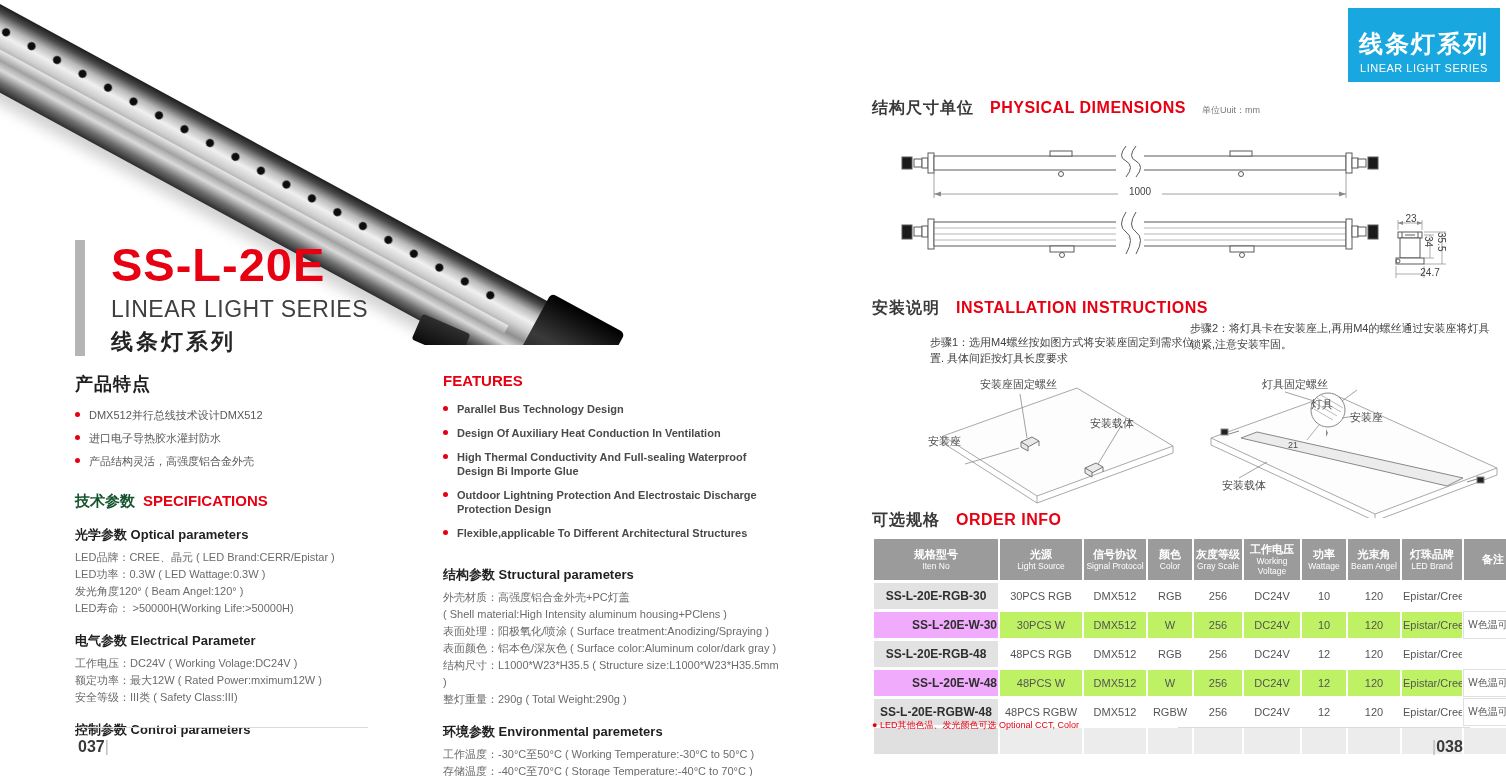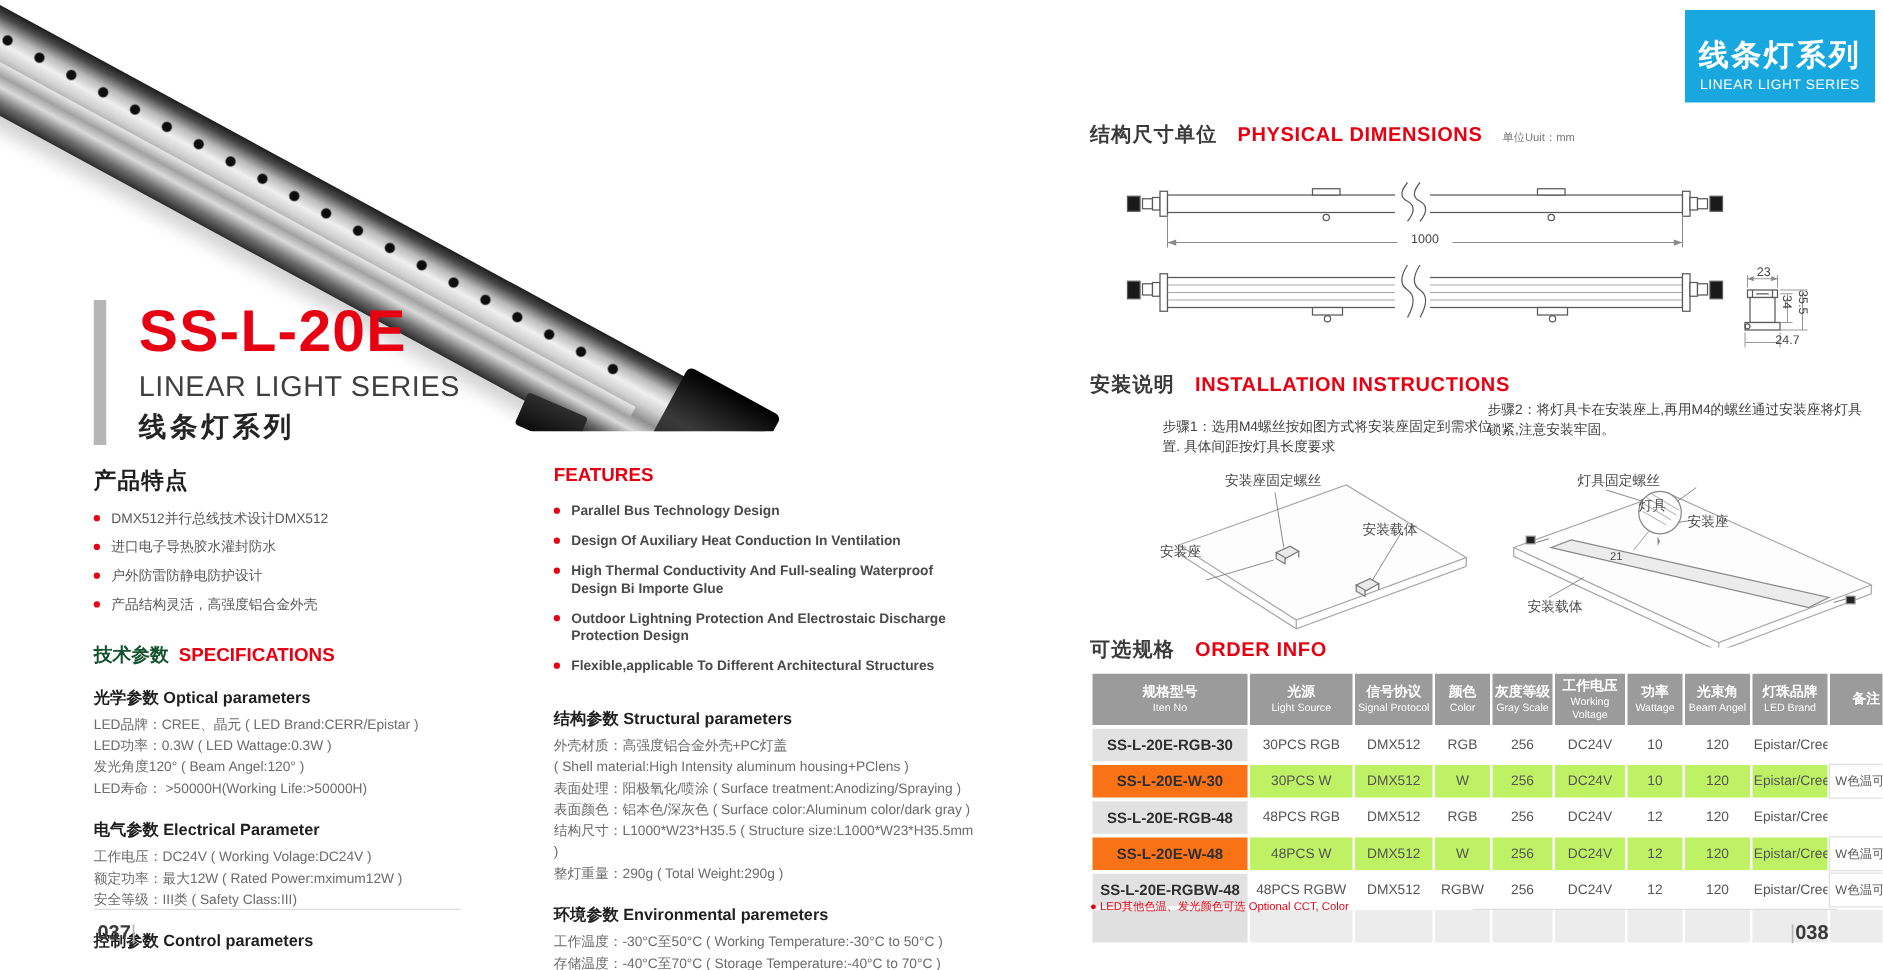--- a/index.html
+++ b/index.html
@@ -82,21 +82,21 @@
   .step-text{font-size:11px;color:#3f3f3f;line-height:16px;}
 
   
   #order-table{border-collapse:separate;border-spacing:2px 3px;width:630px;table-layout:fixed;}
   #order-table th{background:#9b9b9b;color:#fff;padding:4px 1px;vertical-align:middle;}
   #order-table th .cn{display:block;font-size:11px;font-weight:bold;line-height:13px;}
   #order-table th .en{display:block;font-size:8.5px;font-weight:normal;line-height:10px;}
   #order-table td{background:#fff;text-align:center;font-size:11px;color:#555;padding:6px 1px;overflow:hidden;white-space:nowrap;}
   #order-table tr.even td{background:#bef264;}
   #order-table td.model{background:#e2e2e2;color:#2f2f2f;font-weight:bold;font-size:12px;}
-  #order-table tr.even td.model{background:#f97316;}
+  #order-table tr.even td.model{background:#f0abfc;text-align:right;}
   #order-table td.note{font-size:10px;}
   #order-table td.note.has-note{background:#fff;outline:1px solid #e0e0e0;}
   #order-table tr.empty td{height:14px;background:#ececec;}
   #order-table tr.empty td.model{background:#e0e0e0;}
   #footnote{font-size:9px;color:#e60012;}
 </style>
 </head>
 <body>
 
 <div class="abs" id="photo">
@@ -115,21 +115,20 @@
     <div class="series-en">LINEAR LIGHT SERIES</div>
     <div class="series-cn">线条灯系列</div>
   </div>
 </div>
 
 <div class="abs" id="col-left">
   <div class="h-big">产品特点</div>
   <ul class="blist">
     <li>DMX512并行总线技术设计DMX512</li>
     <li>进口电子导热胶水灌封防水</li>
-    <li>户外防雷防静电防护设计</li>
     <li>产品结构灵活，高强度铝合金外壳</li>
   </ul>
 
   <div class="h-mix">
     <span class="cn">技术参数</span><span class="en">SPECIFICATIONS</span>
   </div>
 
   <div class="spec-title">光学参数  Optical parameters</div>
   <div class="spec-line">LED品牌：CREE、晶元 ( LED Brand:CERR/Epistar )</div>
   <div class="spec-line">LED功率：0.3W ( LED Wattage:0.3W )</div>

